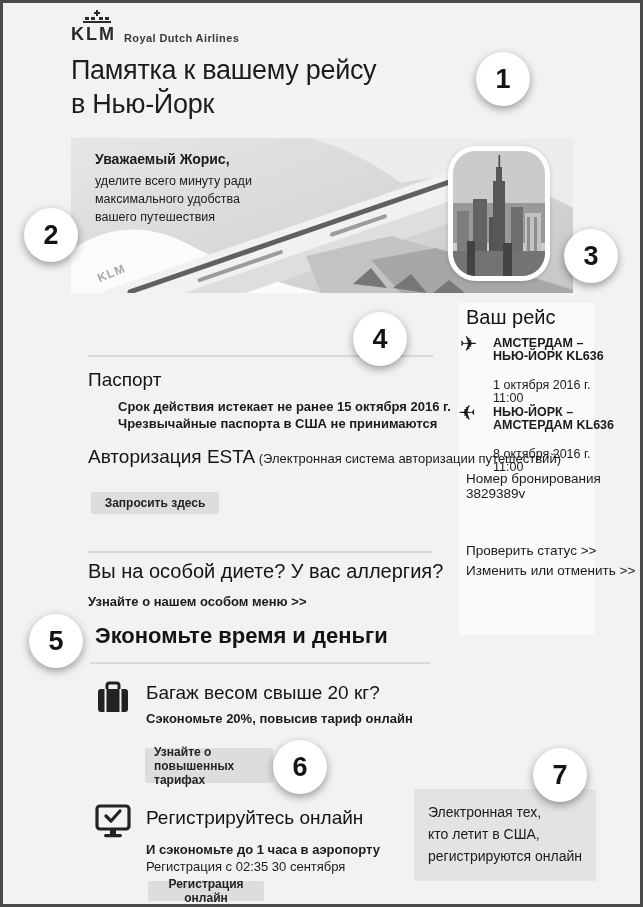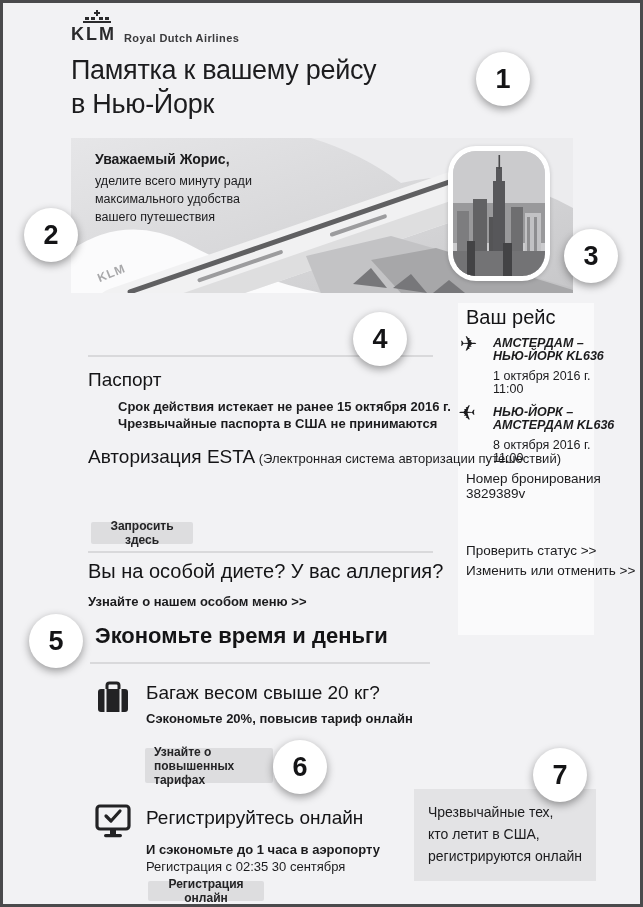--- a/index.html
+++ b/index.html
@@ -33,22 +33,22 @@
   
   .badge{width:54px;height:54px;border-radius:50%;background:#fff;z-index:30;
          box-shadow:0 3px 9px rgba(0,0,0,.38);display:flex;align-items:center;justify-content:center;
          font-size:27px;font-weight:bold;color:#141416;}
 
   
   .side-panel{left:455px;top:300px;width:136px;height:332px;background:#fafafb;}
   .side-title{font-size:20px;color:#141416;}
   .plane{font-family:"DejaVu Sans",sans-serif;font-size:21px;color:#1b1b1d;line-height:20px;}
   .plane.rev{transform:scaleX(-1);display:inline-block;}
-  .route{font-size:12.5px;font-weight:bold;line-height:13px;white-space:pre-line;font-style:italic;}
-  .fdate{font-size:12.5px;line-height:13px;margin-top:7px;white-space:pre-line;}
+  .route{font-size:12.5px;font-weight:bold;line-height:13px;white-space:pre-line;}
+  .fdate{font-size:12.5px;line-height:13px;margin-top:16px;white-space:pre-line;}
   .booking{font-size:13.5px;line-height:15px;white-space:pre-line;}
   .side-link{font-size:13.5px;color:#1b1b1d;cursor:pointer;margin-top:36px;}
 
   
   .h2{font-size:22px;font-weight:bold;color:#141416;}
   .h3{font-size:19px;color:#141416;text-align:center;}
   .sub13{font-size:13px;}
   .bold13{font-size:13px;font-weight:bold;line-height:17px;white-space:pre-line;}
   .reg13{font-size:13px;line-height:17px;}
   .divider{height:2px;background:#d9d9db;}
@@ -161,21 +161,21 @@
   <div class="abs divider" style="left:85px;top:352px;width:345px;"></div>
 
   <div class="abs h3" style="left:85px;top:366px;">Паспорт</div>
   <div class="abs bold13" style="left:97px;top:395px;margin-left:18px;">Срок действия истекает не ранее 15 октября 2016 г.
 Чрезвычайные паспорта в США не принимаются</div>
 
   <div class="abs" style="left:85px;top:443px;white-space:nowrap;">
     <span class="h3">Авторизация ESTA</span><span class="sub13"> (Электронная система авторизации путешествий)</span>
   </div>
 
-  <button class="abs btn" style="left:88px;top:519px;width:102px;height:22px;">Запросить здесь</button>
+  <button class="abs btn" style="left:88px;top:489px;width:128px;height:22px;">Запросить здесь</button>
 
   <div class="abs divider" style="left:85px;top:548px;width:345px;"></div>
   <div class="abs h3" style="left:85px;top:557px;font-size:20px;">Вы на особой диете? У вас аллергия?</div>
   <div class="abs bold13" style="left:85px;top:590px;cursor:pointer;">Узнайте о нашем особом меню &gt;&gt;</div>
 
   <div class="abs h2" style="left:92px;top:620px;">Экономьте время и деньги</div>
   <div class="abs divider" style="left:87px;top:659px;width:340px;"></div>
 
   <svg class="abs" style="left:93px;top:677px;" width="34" height="34" viewBox="0 0 34 34">
     <rect x="11" y="3" width="12" height="10" rx="2.5" fill="none" stroke="#222224" stroke-width="3"></rect>
@@ -192,17 +192,17 @@
     <rect x="2" y="2" width="32" height="23" rx="3" fill="none" stroke="#222224" stroke-width="3.2"></rect>
     <path d="M11,12 L16,17 L25,7" fill="none" stroke="#222224" stroke-width="3.2" stroke-linecap="round" stroke-linejoin="round"></path>
     <rect x="15" y="26" width="6" height="4" fill="#222224"></rect>
     <rect x="9" y="30" width="18" height="3.2" rx="1.6" fill="#222224"></rect>
   </svg>
   <div class="abs h3" style="left:143px;top:804px;">Регистрируйтесь онлайн</div>
   <div class="abs bold13" style="left:143px;top:838px;">И сэкономьте до 1 часа в аэропорту</div>
   <div class="abs reg13" style="left:143px;top:855px;">Регистрация с 02:35 30 сентября</div>
   <button class="abs btn" style="left:145px;top:878px;width:116px;height:20px;">Регистрация онлайн</button>
 
-  <div class="abs callout">Чрезвычайные тех,
+  <div class="abs callout">Электронная тех,
 кто летит в США,
 регистрируются онлайн</div>
 
 </div>
 
 </body></html>

